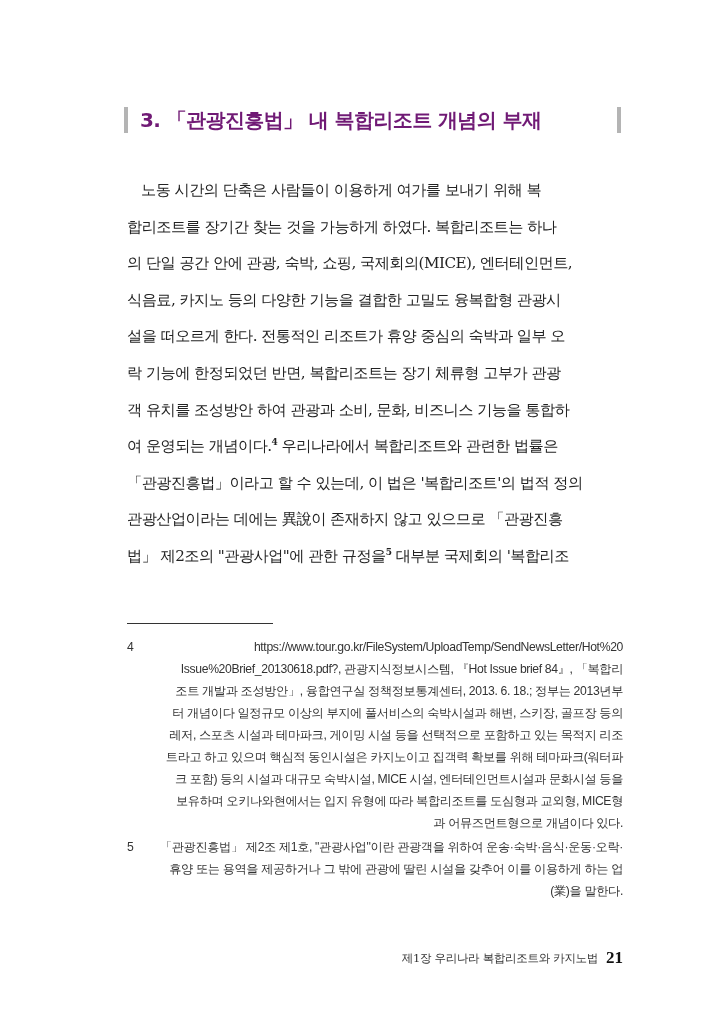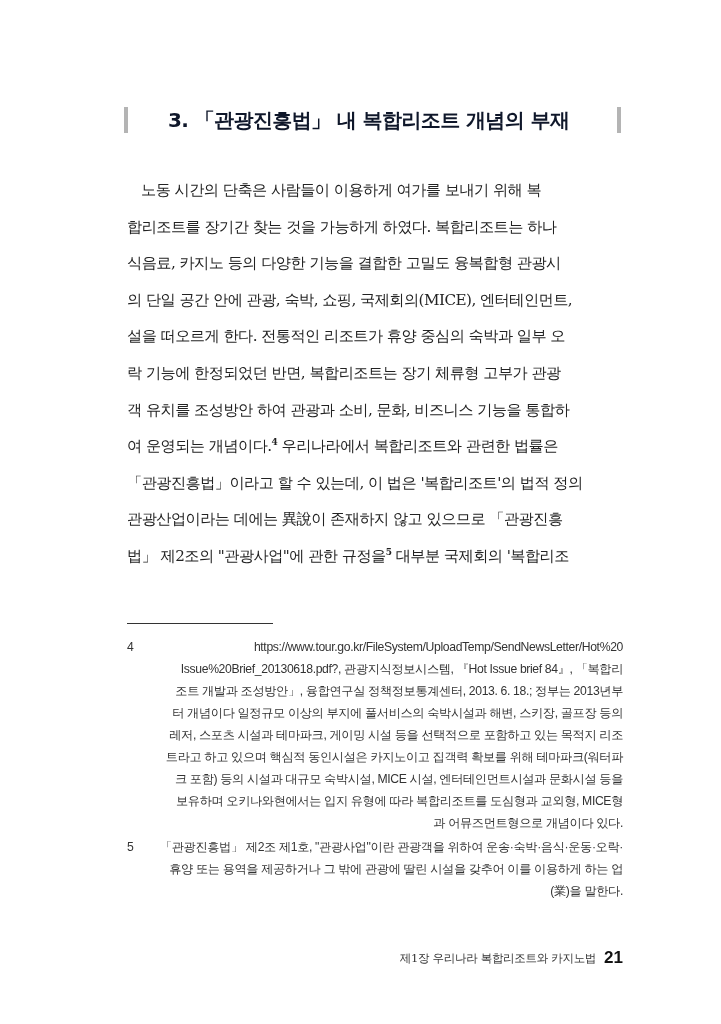--- a/index.html
+++ b/index.html
@@ -3,61 +3,61 @@
   <meta charset="utf-8">
   <style>
     html, body { margin: 0; padding: 0; background: #ffffff; }
     body { width: 721px; height: 1024px; position: relative; overflow: hidden; color: #1a1a1a; }
     .page { position: absolute; left: 0; top: 0; width: 721px; height: 1024px; background: #ffffff; }
 
     .heading { position: absolute; left: 124px; top: 104px; width: 500px; height: 32px; }
     .heading .bar { position: absolute; top: 3px; width: 4px; height: 26px; background: #b4b4b4; }
     .heading .bar.left { left: 0; }
     .heading .bar.right { left: 493px; }
-    .heading .title { position: absolute; left: 16px; top: 0; font-family: "DejaVu Sans", sans-serif; font-weight: bold; font-size: 20px; line-height: 32px; color: #0f172a; letter-spacing: -0.6px; white-space: nowrap; margin-left: 28px; }
+    .heading .title { position: absolute; left: 16px; top: 0; font-family: "DejaVu Sans", sans-serif; font-weight: bold; font-size: 20px; line-height: 32px; color: #701a75; letter-spacing: -0.6px; white-space: nowrap; }
 
     .body-text { position: absolute; left: 127px; top: 172px; width: 496px; font-family: "DejaVu Serif", serif; font-size: 15.2px; color: #222; }
     .body-text .line { height: 36.6px; line-height: 36.6px; white-space: nowrap; display: flex; justify-content: space-between; letter-spacing: -0.55px; }
     .body-text .line.first { padding-left: 0; }
     .body-text sup { font-size: 9px; font-weight: bold; vertical-align: 6px; line-height: 0; }
 
     .rule { position: absolute; left: 127px; top: 623px; width: 146px; height: 1px; background: #333; }
 
     .footnotes { position: absolute; left: 127px; top: 636px; width: 496px; font-family: "Liberation Sans", sans-serif; font-size: 12.2px; color: #333; }
     .fn { position: relative; padding-left: 22px; }
     .fn .num { position: absolute; left: 0; top: 0; line-height: 22px; }
     .fn .fline { line-height: 22px; height: 22px; white-space: nowrap; letter-spacing: -0.35px; overflow: visible; text-align: right; }
     .fn + .fn { margin-top: 0px; }
 
     .footer { position: absolute; right: 98px; top: 948px; font-family: "DejaVu Serif", serif; font-size: 11.5px; color: #333; letter-spacing: -0.3px; white-space: nowrap; }
-    .footer .pagenum { font-family: Liberation Sans, sans-serif; font-weight: bold; font-size: 17px; color: #111; margin-left: 8px; letter-spacing: 0; vertical-align: -1px; }
+    .footer .pagenum { font-family: Liberation Serif, serif; font-weight: bold; font-size: 17px; color: #111; margin-left: 8px; letter-spacing: 0; vertical-align: -1px; }
   </style>
 </head>
 <body>
 
 <div class="page">
 
   <div class="heading">
     <div class="bar left"></div>
     <div class="title">3. 「관광진흥법」 내 복합리조트 개념의 부재</div>
     <div class="bar right"></div>
   </div>
 
   <div class="body-text">
     <div class="line first">
         <span style="padding-left:14px">노동 시간의 단축은 사람들이 이용하게 여가를 보내기 위해 복</span>
       </div>
     <div class="line">
         <span>합리조트를 장기간 찾는 것을 가능하게 하였다. 복합리조트는 하나</span>
       </div>
     <div class="line">
-        <span>식음료, 카지노 등의 다양한 기능을 결합한 고밀도 융복합형 관광시</span>
+        <span>의 단일 공간 안에 관광, 숙박, 쇼핑, 국제회의(MICE), 엔터테인먼트,</span>
       </div>
     <div class="line">
-        <span>의 단일 공간 안에 관광, 숙박, 쇼핑, 국제회의(MICE), 엔터테인먼트,</span>
+        <span>식음료, 카지노 등의 다양한 기능을 결합한 고밀도 융복합형 관광시</span>
       </div>
     <div class="line">
         <span>설을 떠오르게 한다. 전통적인 리조트가 휴양 중심의 숙박과 일부 오</span>
       </div>
     <div class="line">
         <span>락 기능에 한정되었던 반면, 복합리조트는 장기 체류형 고부가 관광</span>
       </div>
     <div class="line">
         <span>객 유치를 조성방안 하여 관광과 소비, 문화, 비즈니스 기능을 통합하</span>
       </div>

